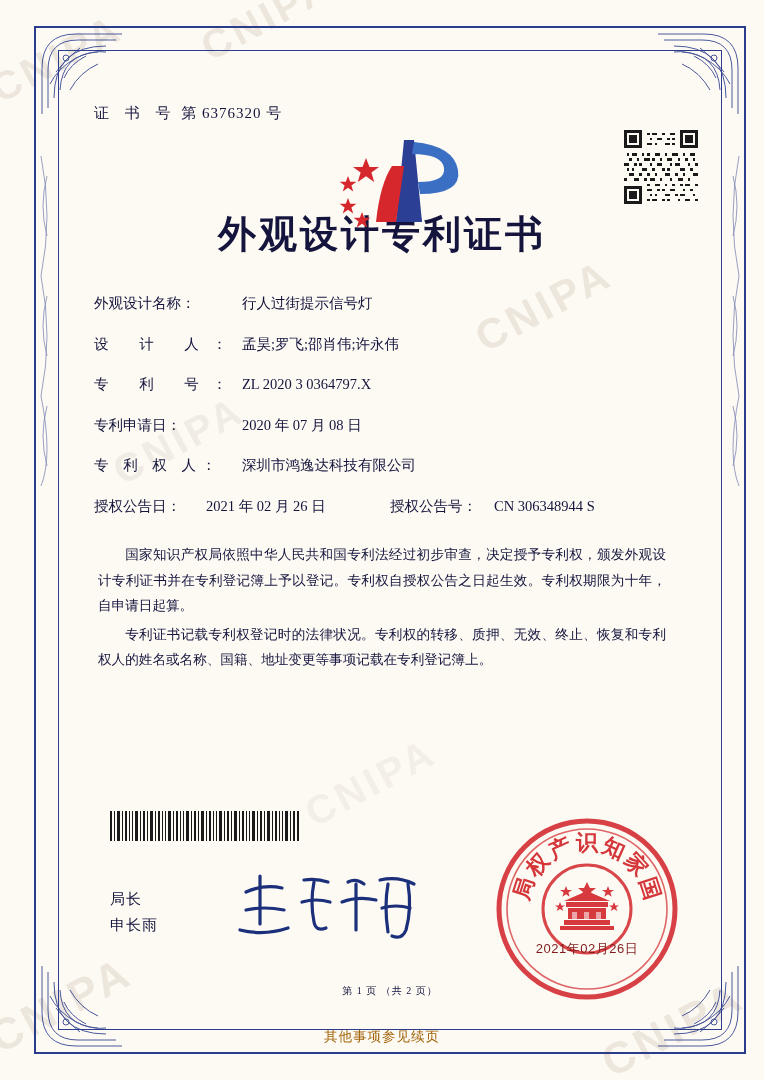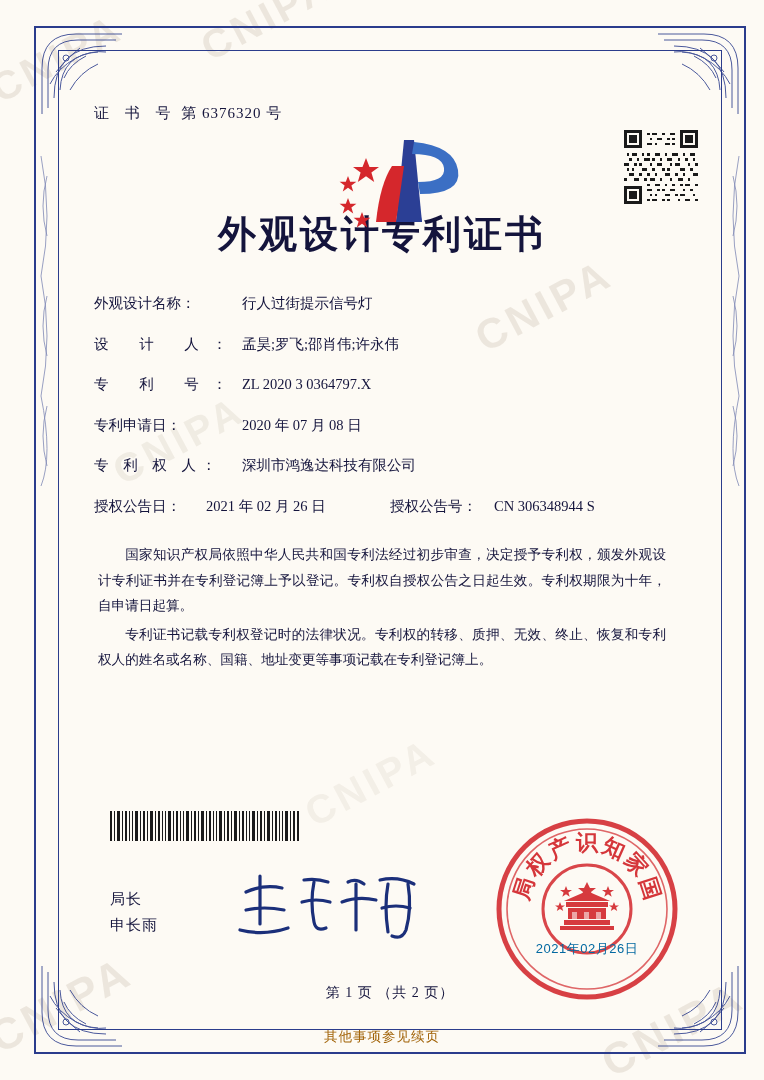--- a/index.html
+++ b/index.html
@@ -212,32 +212,32 @@
     width: 186px;
     height: 186px;
     z-index: 5;
   }
   .seal-date {
     position: absolute;
     width: 100%;
     text-align: center;
     top: 124px;
     font-size: 13px;
-    color: #0369a1;
+    color: #7f1d1d;
     font-family: "Liberation Sans", sans-serif;
     letter-spacing: 0.5px;
   }
 
   .page-no {
     position: absolute;
     left: 0;
     right: 0;
     top: 958px;
     text-align: center;
-    font-size: 14px;
+    font-size: 10px;
     letter-spacing: 1px;
     color: #14143c;
     z-index: 3;
   }
 
   .footer-note {
     position: absolute;
     left: 0;
     right: 0;
     top: 1028px;

